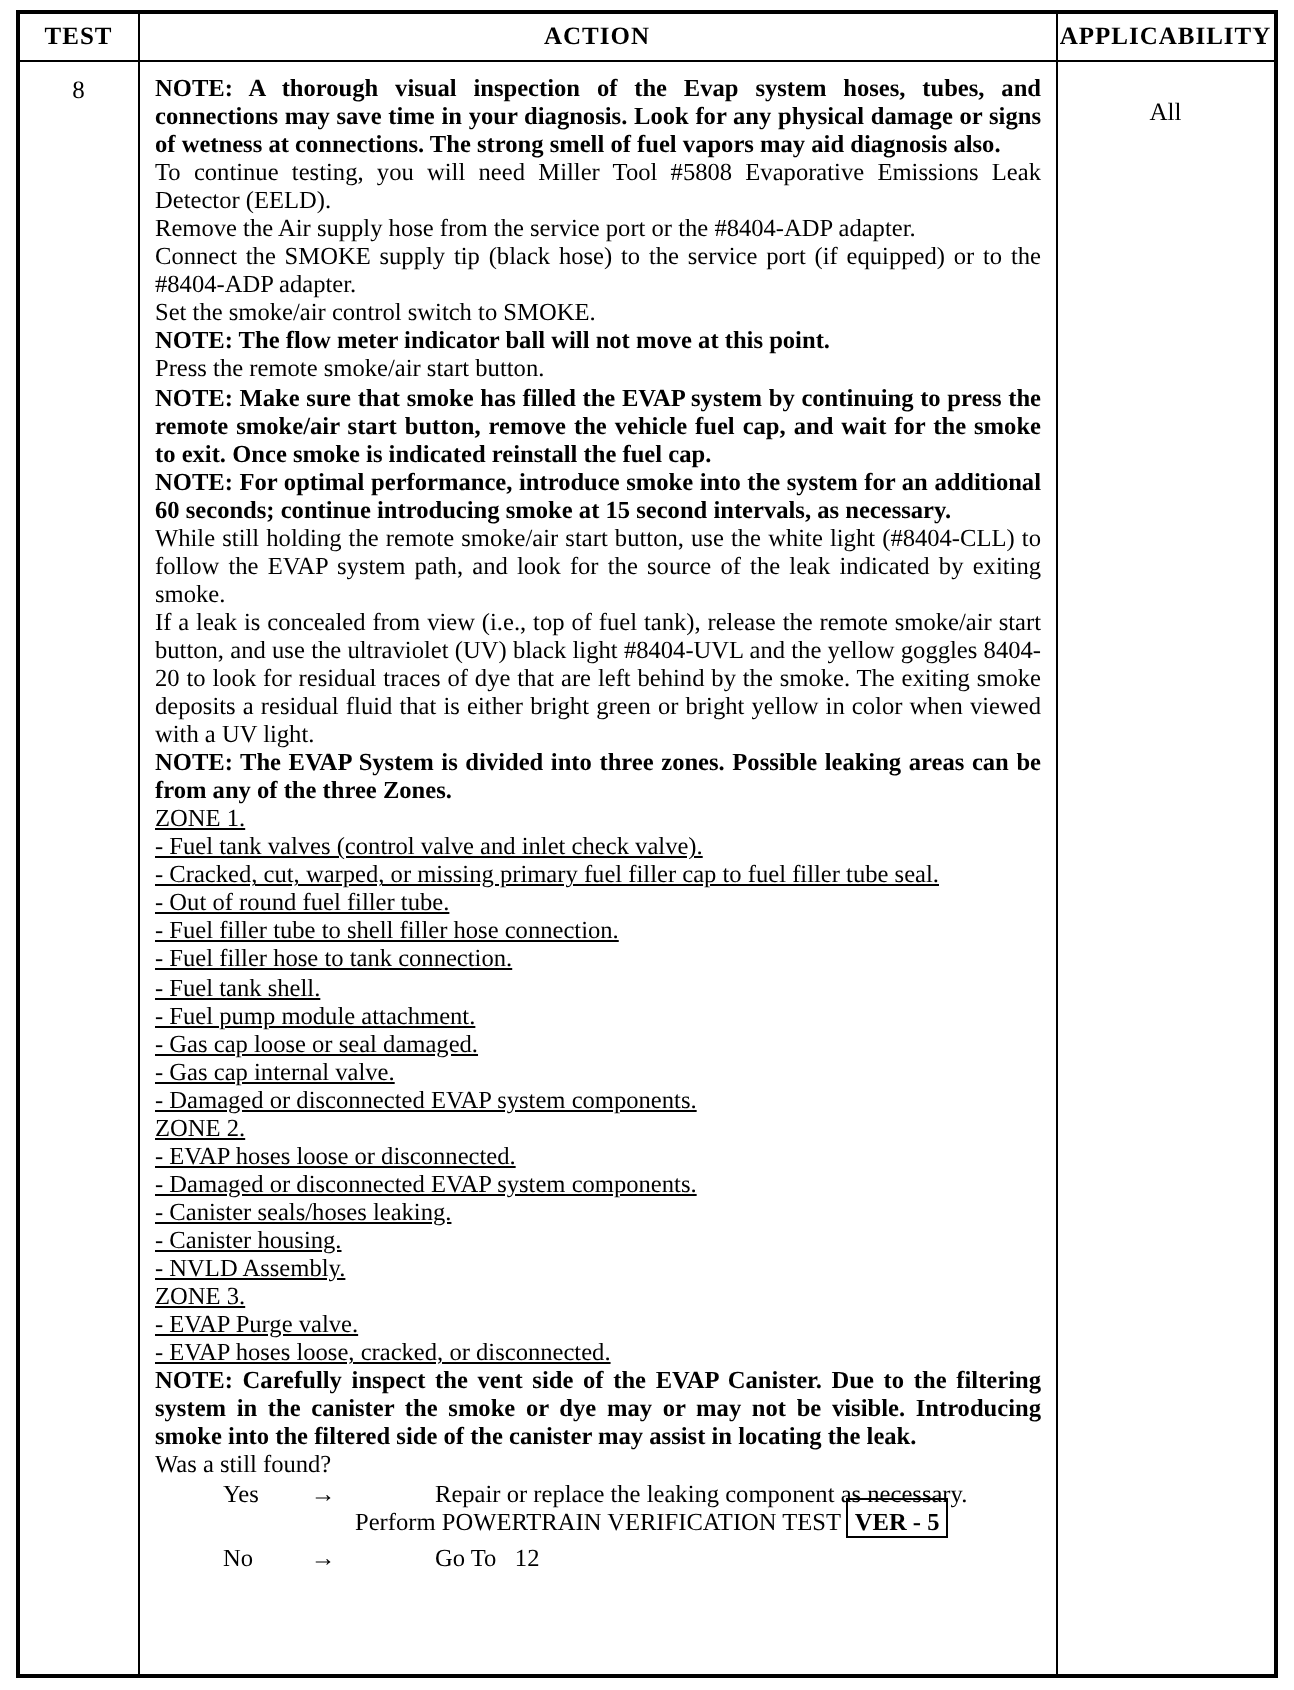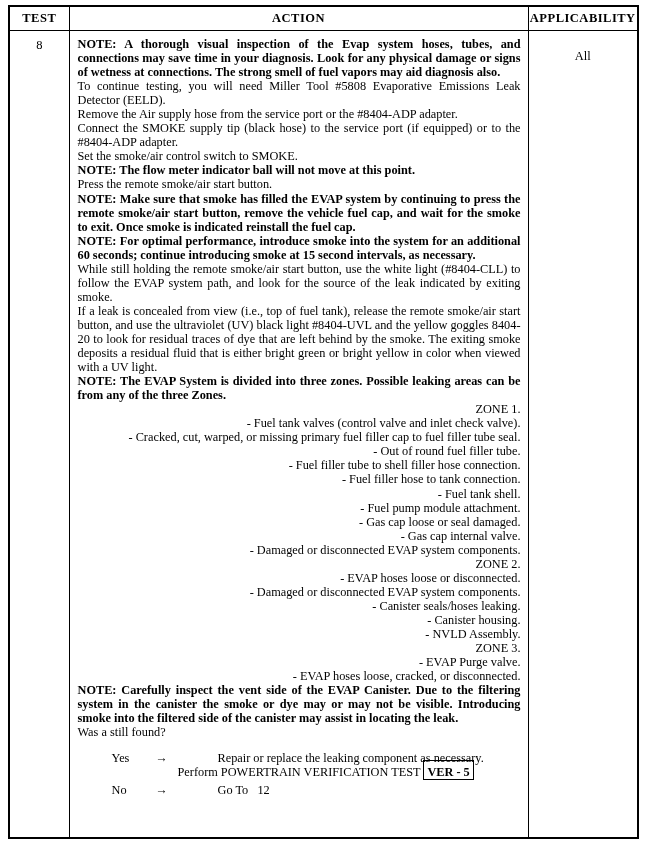--- a/index.html
+++ b/index.html
@@ -67,24 +67,25 @@
     text-align: justify;
     text-justify: inter-word;
   }
   .ln.b {
     font-weight: bold;
   }
   .ln.nj {
     text-align: left;
   }
   .zones .ln {
-    text-align: right;
+    text-align: left;
+    text-decoration: underline;
   }
   .qa {
-    margin-top: 12px;
+    margin-top: 1px;
     padding-left: 34px;
     font-size: 12.3px;
     line-height: 14.05px;
   }
   .qa-row {
     display: flex;
     align-items: flex-start;
     margin-top: 1px;
   }
   .qa-yn {

